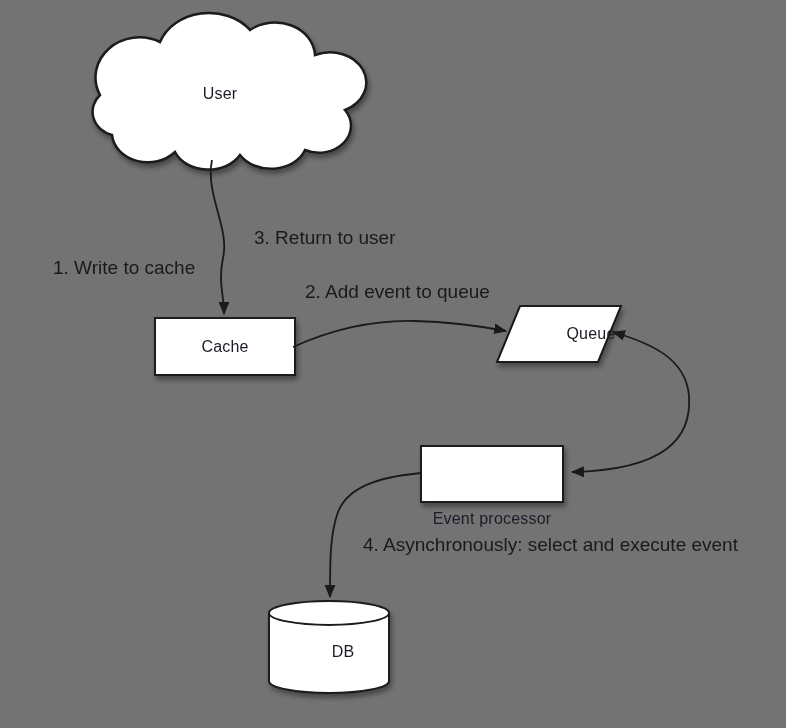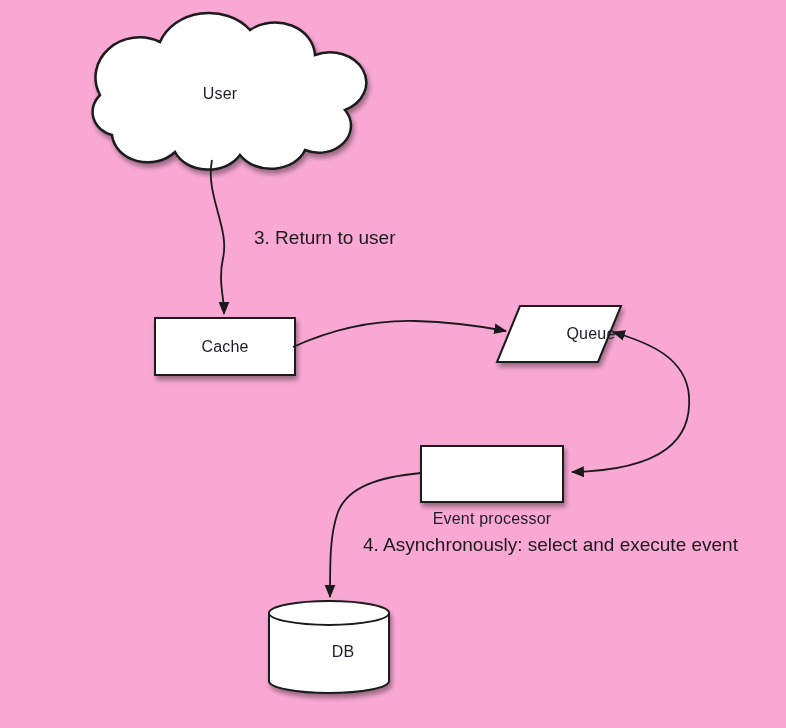--- a/index.html
+++ b/index.html
@@ -5,21 +5,21 @@
   html, body {
     margin: 0;
     padding: 0;
     background: #ffffff;
     font-family: "Liberation Sans", sans-serif;
   }
   #canvas {
     position: relative;
     width: 786px;
     height: 728px;
-    background: #f9a8d4;
+    background: #737373;
     overflow: hidden;
   }
   #diagram-svg {
     position: absolute;
     left: 0;
     top: 0;
   }
   .node-label {
     position: absolute;
     transform: translate(-50%, -50%);
@@ -95,19 +95,21 @@
   <div class="node-label" style="left:220px; top:94px;">User</div>
 
   <div class="node-label" style="left:225px; top:347px;">Cache</div>
 
   <div class="node-label" style="left:591px; top:334px;">Queue</div>
 
   <div class="node-label" style="left:492px; top:474px;margin-top:45px;">Event processor</div>
 
   <div class="node-label" style="left:329px; top:652px;margin-left:14px;">DB</div>
 
+  <div class="annotation" style="left:53px; top:268px;">1. Write to cache</div>
 
+  <div class="annotation" style="left:305px; top:292px;">2. Add event to queue</div>
 
   <div class="annotation" style="left:237px; top:238px;margin-left:17px;">3. Return to user</div>
 
   <div class="annotation" style="left:363px; top:545px;text-align:right;">4. Asynchronously: select and execute event</div>
 
 </div>
 
 </body></html>

